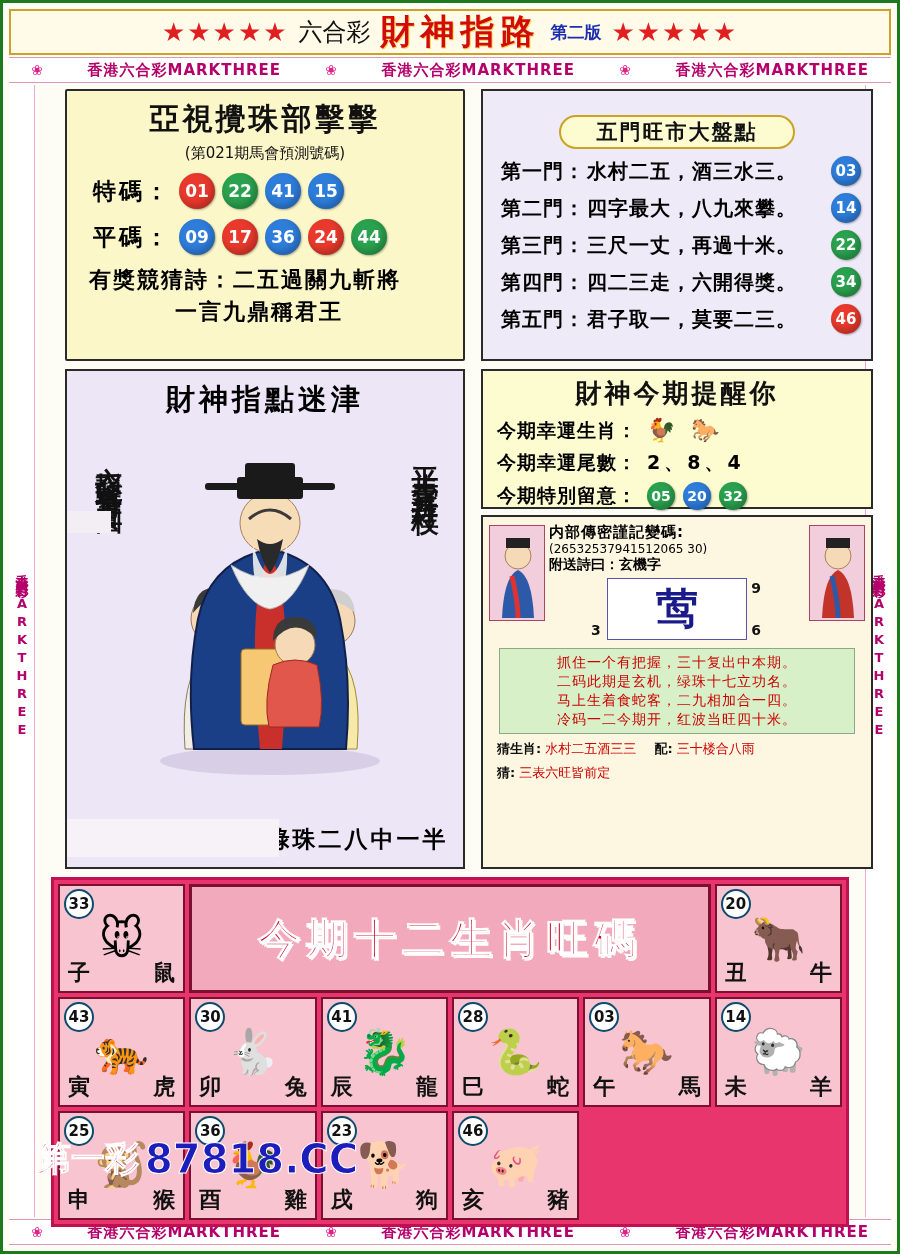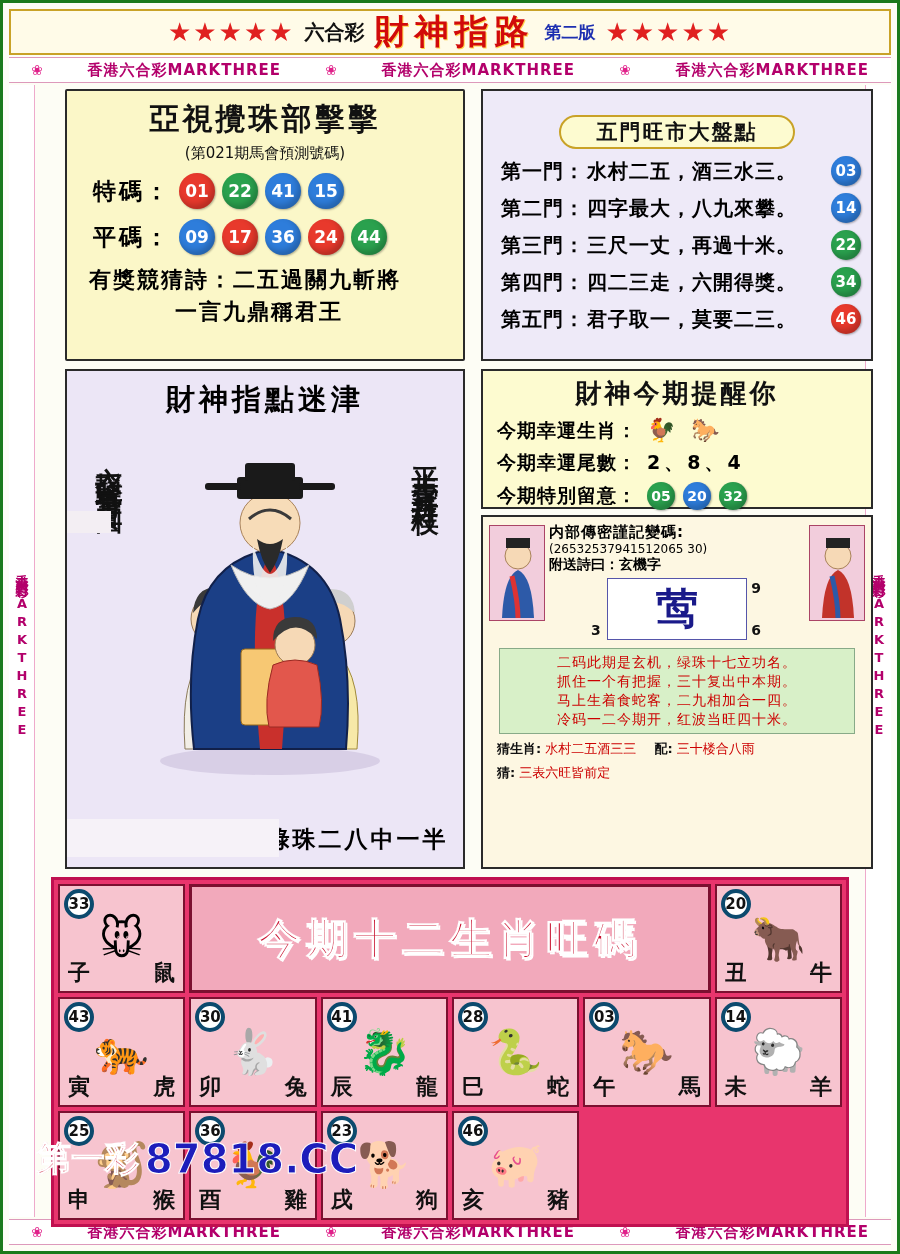--- a/index.html
+++ b/index.html
@@ -14,21 +14,21 @@
     background:#fdfdf5;
     border:3px solid #1b7a1b;
   }
   
   .masthead {
     position:absolute; left:6px; top:6px; right:6px; height:46px;
     background:#fffbe8; border:2px solid #c9a227;
     display:flex; align-items:center; justify-content:center; gap:10px;
   }
   .stars { color:#e02020; font-size:26px; letter-spacing:2px; line-height:1; }
-  .mh-small { font-size:20px; color:#111; font-weight:bold; }
+  .mh-small { font-size:24px; color:#111; font-weight:normal; }
   .mh-title {
     font-size:34px; font-weight:bold; color:#d10a0a; letter-spacing:6px;
     text-shadow:1px 1px 0 #ffd24d;
   }
   .mh-ed { font-size:17px; color:#1d2fb0; font-weight:bold; }
 
   
   .strip {
     position:absolute; left:6px; right:6px; height:26px;
     background:#fff; border-top:1px solid #d9b; border-bottom:1px solid #d9b;
@@ -151,21 +151,21 @@
 
   
   #grid {
     position:absolute; left:14px; right:14px; top:790px; height:350px;
     background:#e8356d; border:3px solid #c01050; padding:4px;
     display:grid; grid-template-columns:repeat(6,1fr); grid-template-rows:repeat(3,1fr); gap:4px;
   }
   .cell { position:relative; background:#f7c4cf; border:2px solid #7b1030; }
   .cell .num {
     position:absolute; left:4px; top:3px; width:30px; height:30px; border-radius:50%;
-    background:#fff; border:4px solid #0c4a6e; color:#111; font-weight:bold; font-size:15px;
+    background:#fff; border:2px solid #0c4a6e; color:#111; font-weight:bold; font-size:15px;
     display:flex; align-items:center; justify-content:center;
   }
   .cell .bl { position:absolute; left:8px; bottom:3px; font-size:22px; font-weight:bold; color:#111; }
   .cell .br { position:absolute; right:8px; bottom:3px; font-size:22px; font-weight:bold; color:#111; }
   .cell .animal { position:absolute; inset:0; display:flex; align-items:center; justify-content:center; font-size:44px; }
   .banner {
     grid-column:2 / span 4; background:#f2a9bb; border:3px solid #7b1030;
     display:flex; align-items:center; justify-content:center;
   }
   .banner span {
@@ -371,22 +371,22 @@
       <div class="sub">附送詩曰：玄機字</div>
 
       <div style="position:relative; width:180px; margin:0 auto;">
         <div class="bigword">莺</div>
         <span class="cornernum" style="right:6px; top:2px;">9</span>
         <span class="cornernum" style="left:4px; bottom:2px;">3</span>
         <span class="cornernum" style="right:6px; bottom:2px;">6</span>
       </div>
 
       <div class="poembox">
+        <div>抓住一个有把握，三十复出中本期。</div>
         <div>二码此期是玄机，绿珠十七立功名。</div>
-        <div>抓住一个有把握，三十复出中本期。</div>
         <div>马上生着食蛇客，二九相加合一四。</div>
         <div>冷码一二今期开，红波当旺四十米。</div>
       </div>
 
       <div class="tail">
         <span class="k">猜生肖:</span>
         <span class="v">水村二五酒三三</span>
         <span class="k" style="margin-left:14px">配:</span>
         <span class="v">三十楼合八雨</span>
       </div>

